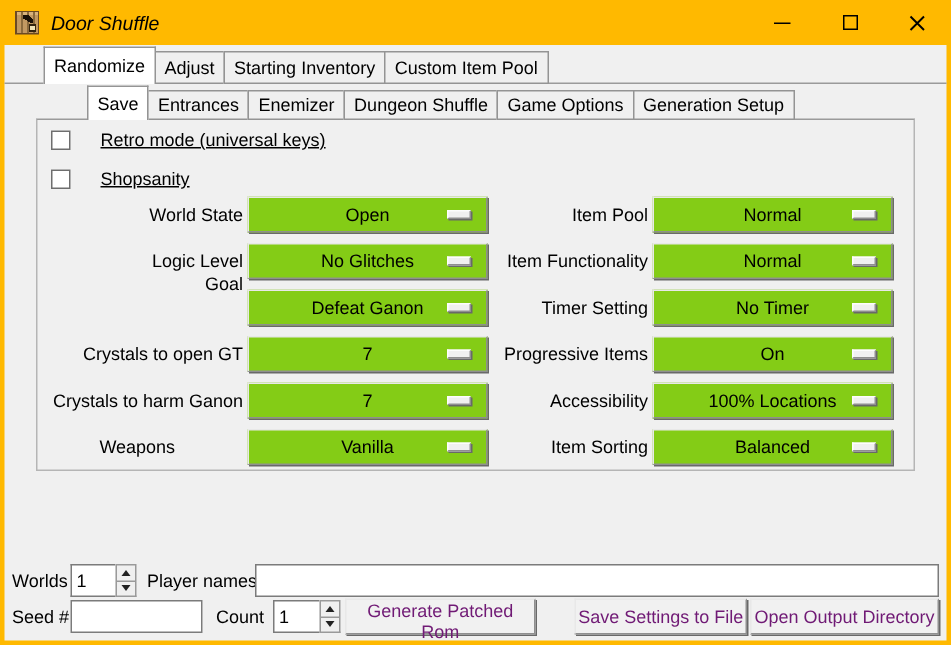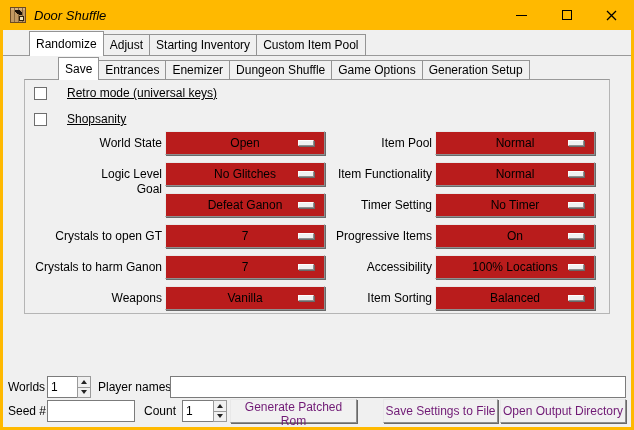--- a/index.html
+++ b/index.html
@@ -36,21 +36,21 @@
   .tab.active{background:#fff;border-bottom:none;position:relative;z-index:2;}
 
   
   .check-row{position:absolute;left:31px;display:flex;align-items:center;gap:20px;height:14px;z-index:2;text-decoration:underline;}
   .checkbox{width:13px;height:13px;box-sizing:border-box;background:#fff;border:1px solid #6e6e6e;}
 
   
   .opt-label{position:absolute;height:24px;line-height:24px;text-align:right;z-index:2;}
   .opt-label.col-left{left:18px;width:141px;}
   .opt-label.col-right{left:302px;width:127px;}
-  .dropdown{position:absolute;width:160px;height:24px;box-sizing:border-box;background:#b91c1c;
+  .dropdown{position:absolute;width:160px;height:24px;box-sizing:border-box;background:#84cc16;
     border:1px solid;border-color:#e8e8e8 #8f8f8f #8f8f8f #e8e8e8;box-shadow:1px 1px 0 #696969;
     text-align:center;z-index:2;cursor:default;}
   .dropdown.col-left{left:162px;}
   .dropdown.col-right{left:432px;}
   .dd-value{display:block;line-height:22px;}
   .dd-ind{position:absolute;right:10px;top:8px;width:16px;height:6px;box-sizing:border-box;background:#f0f0f0;
     border:1px solid;border-color:#fdfdfd #8f8f8f #8f8f8f #fdfdfd;box-shadow:1px 1px 0 #696969;}
 
   
   .footer-label{position:absolute;height:22px;line-height:22px;z-index:2;}
@@ -157,21 +157,21 @@
       <span class="dd-value">7</span>
       <span class="dd-ind"></span>
     </div>
 
     <div class="opt-label col-left" style="top:225px;">Crystals to harm Ganon</div>
     <div class="dropdown col-left" style="top:225px;">
       <span class="dd-value">7</span>
       <span class="dd-ind"></span>
     </div>
 
-    <div class="opt-label col-left" style="top:256px;">Weapons</div>
+    <div class="opt-label col-left" style="top:256px;text-align:center;">Weapons</div>
     <div class="dropdown col-left" style="top:256px;">
       <span class="dd-value">Vanilla</span>
       <span class="dd-ind"></span>
     </div>
 
     <div class="opt-label col-right" style="top:101px;">Item Pool</div>
     <div class="dropdown col-right" style="top:101px;">
       <span class="dd-value">Normal</span>
       <span class="dd-ind"></span>
     </div>

